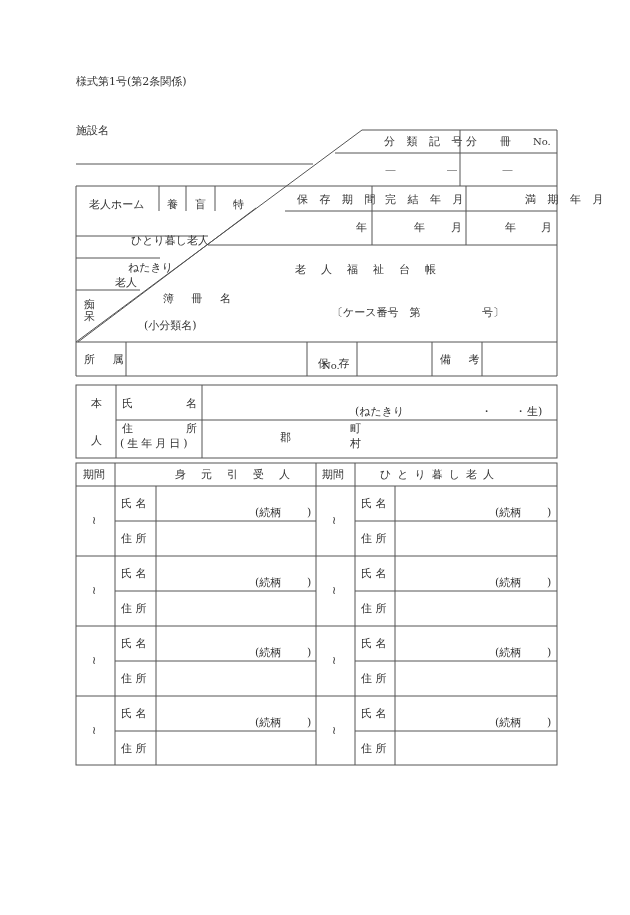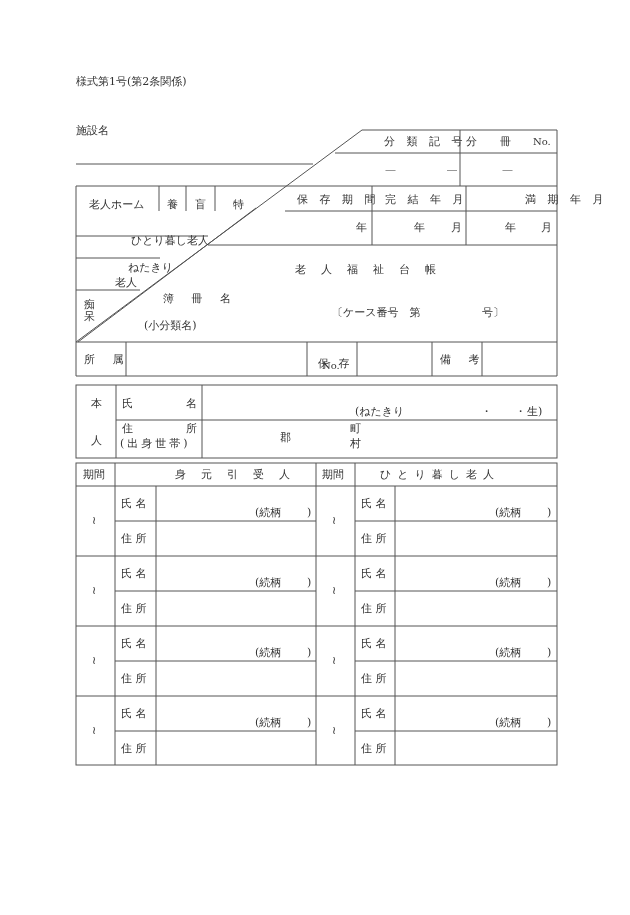--- a/index.html
+++ b/index.html
@@ -105,21 +105,21 @@
 </svg>
 <div class="t" style="left:91px;top:397px;">本</div>
 <div class="t" style="left:91px;top:434px;">人</div>
 <div class="t" style="left:122px;top:397px;">氏</div>
 <div class="t" style="left:186px;top:397px;">名</div>
 <div class="t" style="left:355px;top:405px;">(ねたきり</div>
 <div class="t" style="left:481px;top:405px;letter-spacing:6px;">・　・</div>
 <div class="t" style="left:527px;top:405px;">生)</div>
 <div class="t" style="left:122px;top:422px;">住</div>
 <div class="t" style="left:186px;top:422px;">所</div>
-<div class="t" style="left:120px;top:437px;letter-spacing:3px;">(出身世帯)</div>
+<div class="t" style="left:120px;top:437px;letter-spacing:3px;">(生年月日)</div>
 <div class="t" style="left:280px;top:431px;">郡</div>
 <div class="t" style="left:350px;top:422px;">町</div>
 <div class="t" style="left:350px;top:437px;">村</div>
 <div style="position:absolute;left:203px;top:386px;width:353px;height:33px;"></div>
 <div style="position:absolute;left:203px;top:421px;width:353px;height:36px;"></div>
 
 <svg class="lines" width="630" height="915">
   <g stroke="#555" stroke-width="1" fill="none">
     <rect x="76" y="463" width="481" height="302"></rect>
     <line x1="76" y1="486" x2="557" y2="486"></line>

